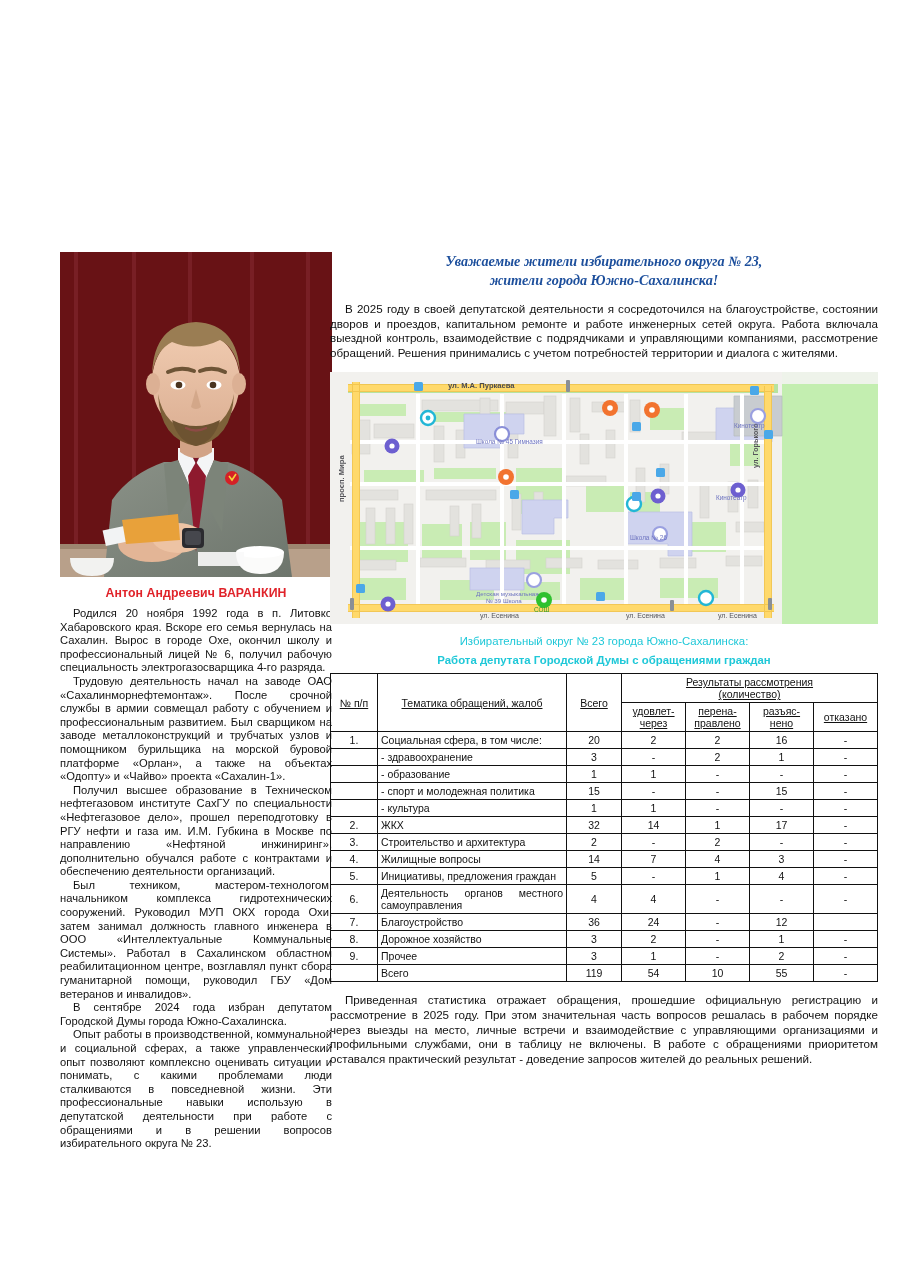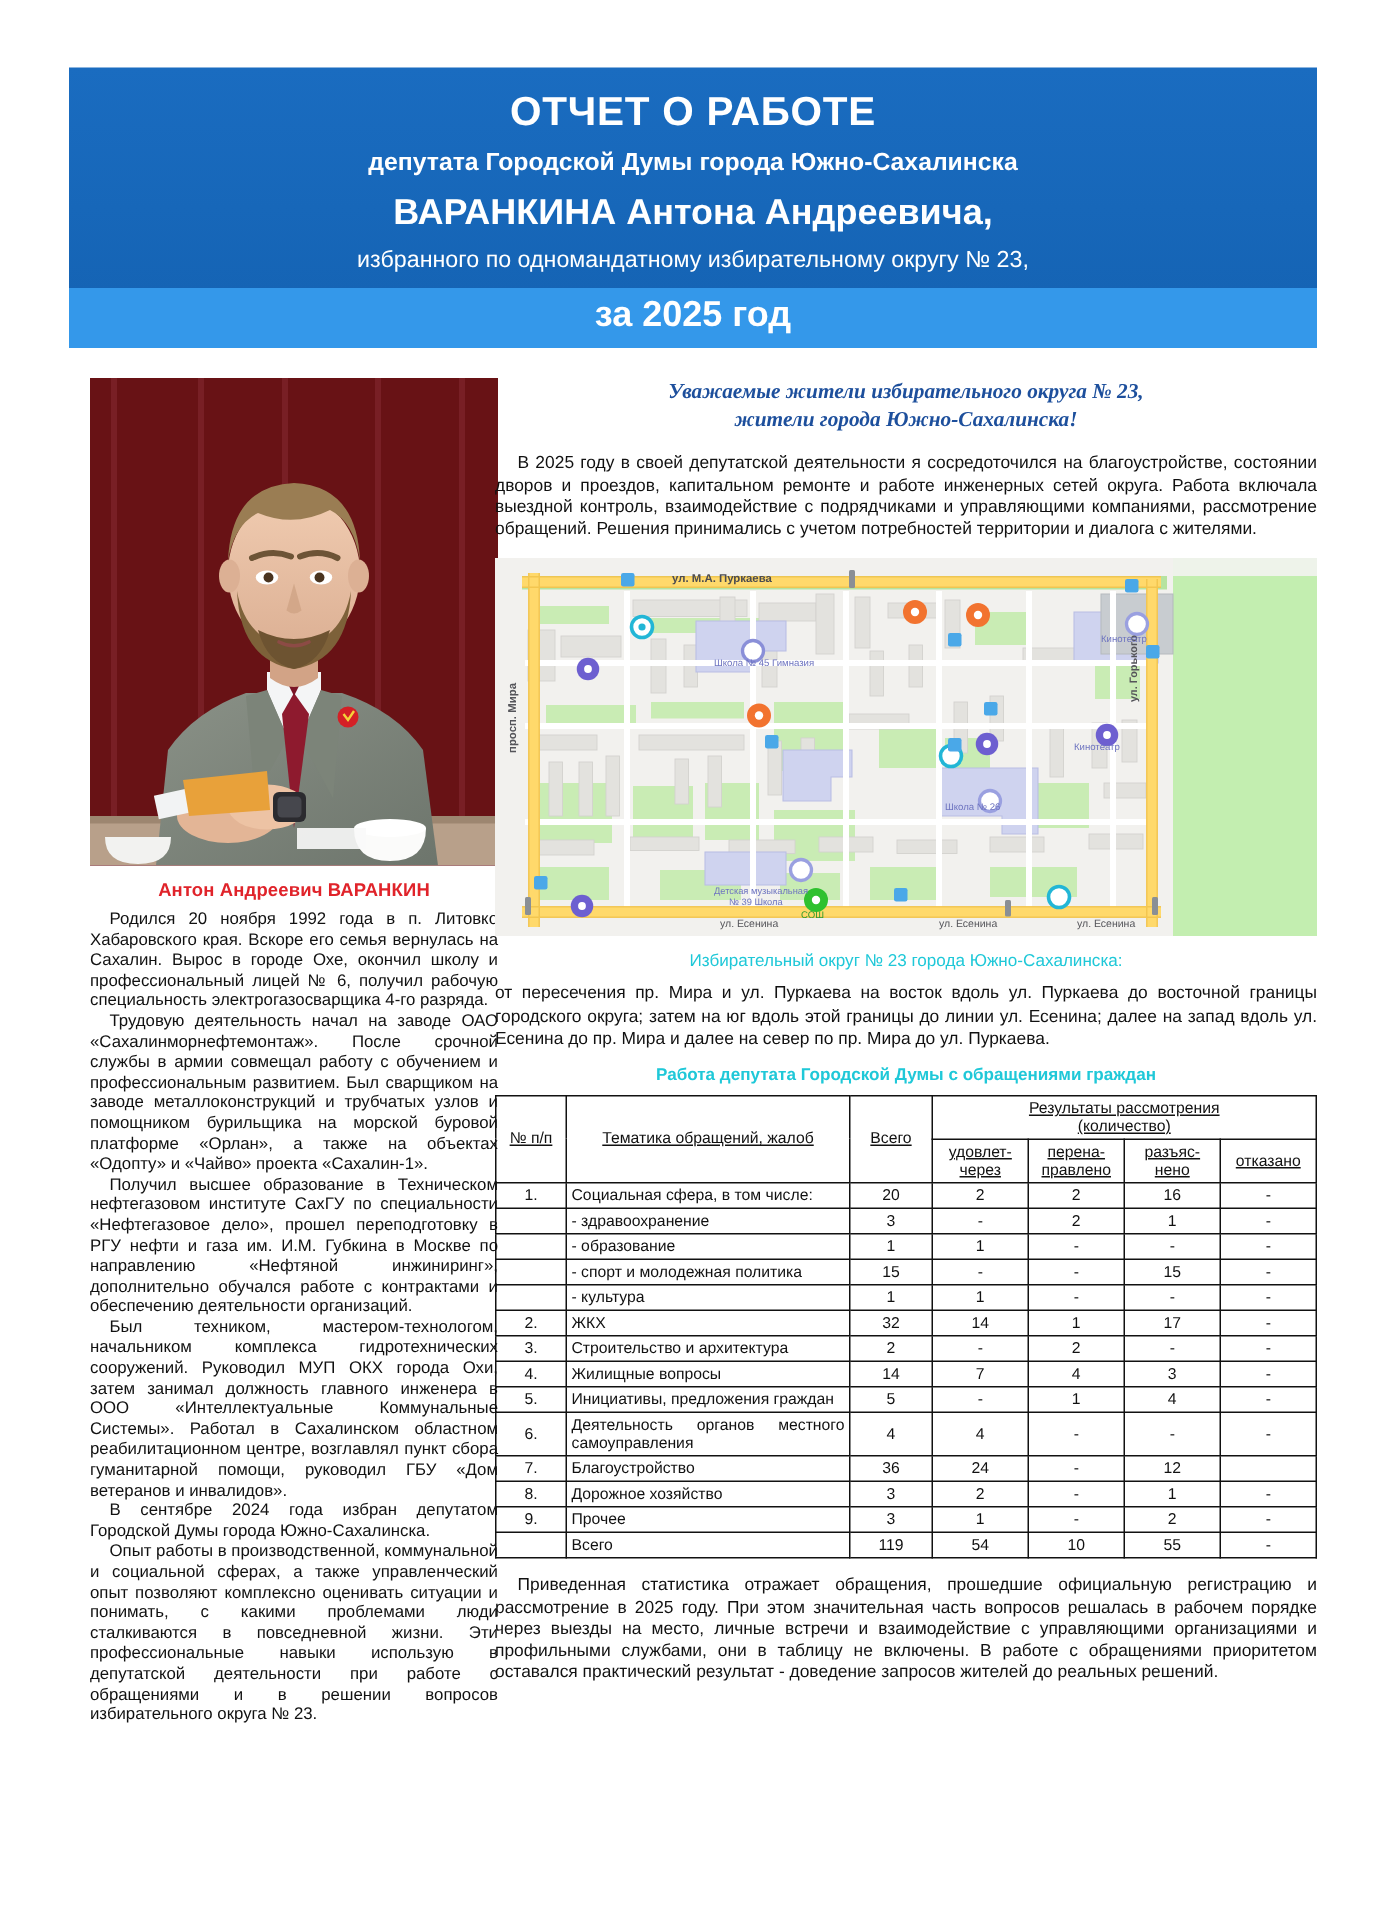--- a/index.html
+++ b/index.html
@@ -179,29 +179,20 @@
     text-align:justify;
     text-indent:15px;
     margin:11px 0 0 0;
   }
 </style>
 </head>
 <body>
 
 <div class="page">
 
-  <div class="banner">
-    <div class="banner-l1">ОТЧЕТ О РАБОТЕ</div>
-    <div class="banner-l2">депутата Городской Думы города Южно-Сахалинска</div>
-    <div class="banner-l3">ВАРАНКИНА Антона Андреевича,</div>
-    <div class="banner-l4">избранного по одномандатному избирательному округу № 23,</div>
-    <div class="banner-strip">
-      <div class="banner-l5">за 2025 год</div>
-    </div>
-  </div>
 
   <div class="col-left">
 
     <div class="photo">
       <svg viewBox="0 0 272 325" xmlns="http://www.w3.org/2000/svg" aria-hidden="true">
         <defs>
           <linearGradient id="suitg" x1="0" y1="0" x2="1" y2="1">
             <stop offset="0%" stop-color="#8a9187"></stop>
             <stop offset="100%" stop-color="#6d756c"></stop>
           </linearGradient>
@@ -468,21 +459,20 @@
         <text x="300" y="168" font-family="Liberation Sans, sans-serif" font-size="6.4" fill="#6e74c0">Школа № 26</text>
         <text x="146" y="224" font-family="Liberation Sans, sans-serif" font-size="6.2" fill="#6e74c0">Детская музыкальная</text>
         <text x="156" y="231" font-family="Liberation Sans, sans-serif" font-size="6.2" fill="#6e74c0">№ 39 Школа</text>
         <text x="204" y="240" font-family="Liberation Sans, sans-serif" font-size="6.4" fill="#2e9b2e">СОШ</text>
         <text x="404" y="56" font-family="Liberation Sans, sans-serif" font-size="6.4" fill="#6e74c0">Кинотеатр</text>
         <text x="386" y="128" font-family="Liberation Sans, sans-serif" font-size="6.4" fill="#6e74c0">Кинотеатр</text>
       </svg>
     </div>
 
     <div class="sub-head">Избирательный округ № 23 города Южно-Сахалинска:</div>
-    <p class="district-text">от пересечения пр. Мира и ул. Пуркаева на восток вдоль ул. Пуркаева до восточной границы городского округа; затем на юг вдоль этой границы до линии ул. Есенина; далее на запад вдоль ул. Есенина до пр. Мира и далее на север по пр. Мира до ул. Пуркаева.</p>
 
     <div class="sub-head2">Работа депутата Городской Думы с обращениями граждан</div>
 
     <table class="appeals">
       <thead>
         <tr>
           <th class="c-num" rowspan="2">№ п/п</th>
           <th class="c-theme" rowspan="2">Тематика обращений, жалоб</th>
           <th class="c-total" rowspan="2">Всего</th>
           <th colspan="4">

